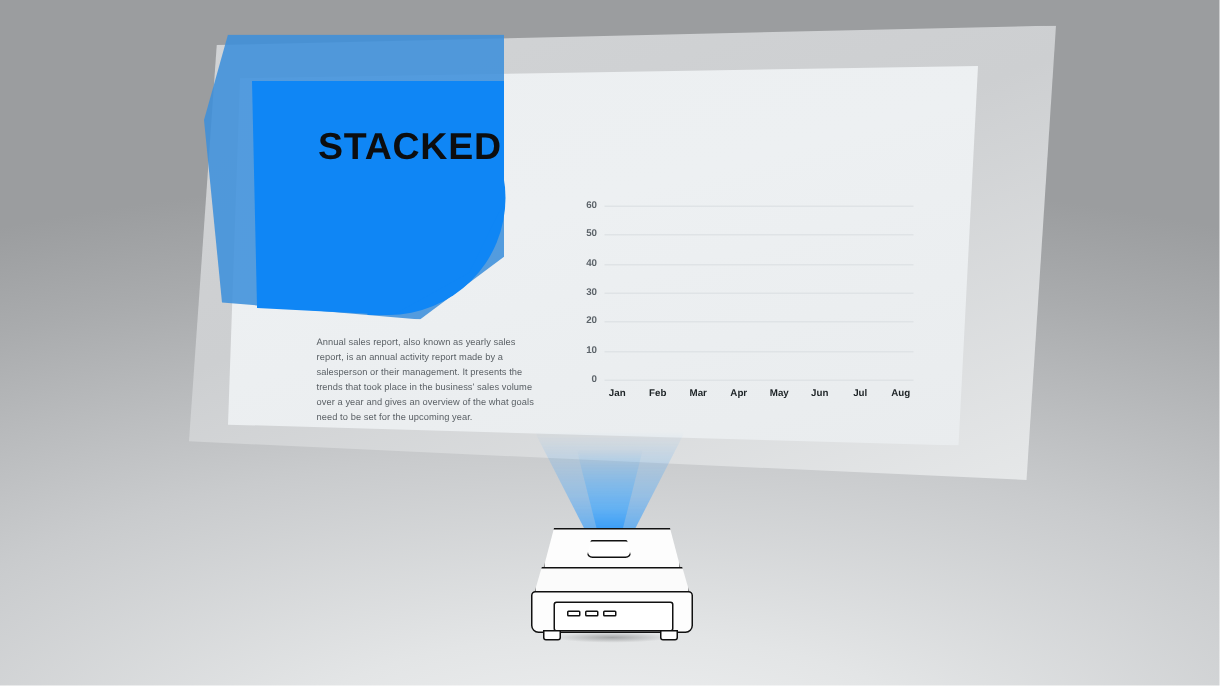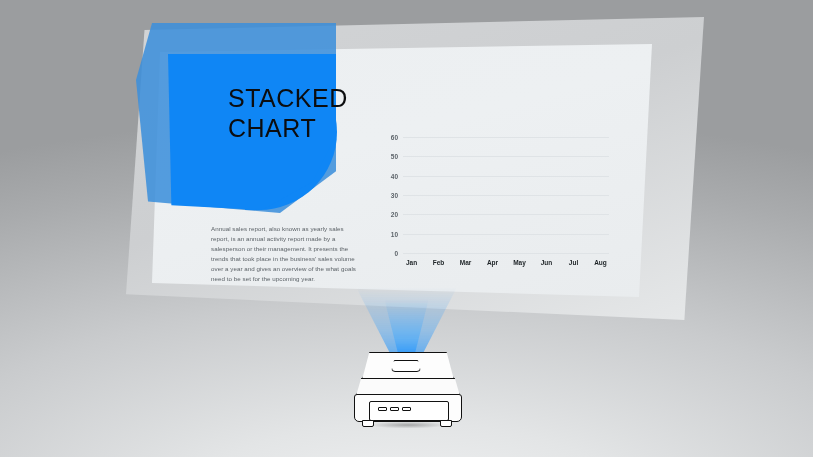--- a/index.html
+++ b/index.html
@@ -43,22 +43,22 @@
     clip-path: polygon(0% 0%, 100% 0%, 100% 52%, 86% 82%, 56% 100%, 2% 97%);
   }
   .blue-inner-round{
     position:absolute; left:245px; top:54px; width:92px; height:156px;
     background:#0f86f5;
     border-radius:0 78px 78px 0;
   }
 
   
   .title{
-    position:absolute; left:228px; top:84px; width:180px;
-    font-size:25px; font-weight:normal; letter-spacing:.5px;
+    position:absolute; left:212px; top:84px; width:180px;
+    font-size:25px; font-weight:bold; letter-spacing:.5px;
     line-height:1.18; color:#0c0d0f;
   }
   .subtitle{
     position:absolute; left:211px; top:204px; width:170px;
     font-size:14.5px; font-weight:bold; color:#111316; letter-spacing:-.2px;
   }
   .body-text{
     position:absolute; left:211px; top:224px; width:148px;
     font-size:6.2px; line-height:1.62; color:#5b6166; letter-spacing:.05px;
   }
@@ -150,21 +150,20 @@
   <div class="screen-outer"></div>
 
   <div class="slide"></div>
 
   <div class="blue-outer"></div>
   <div class="blue-inner-round"></div>
   <div class="blue-inner"></div>
 
   <div class="title">
     <div>STACKED</div>
-    <div>CHART</div>
   </div>
 
   <div class="body-text">Annual sales report,  also known as yearly sales report, is an annual activity report made by a salesperson or their management. It presents the trends that took place in the business' sales volume over a year and gives an overview of the what goals need to be set for the upcoming year.</div>
 
   <div class="chart-wrap">
     <div class="chart-plot" id="plot">
       <div class="bars" id="bars">
           <div class="bar-col">
             <div class="seg" style="background: rgb(24, 120, 200); height: 28.3333%;"></div>
             <div class="seg" style="background: rgb(127, 224, 245); height: 23.3333%;"></div>

